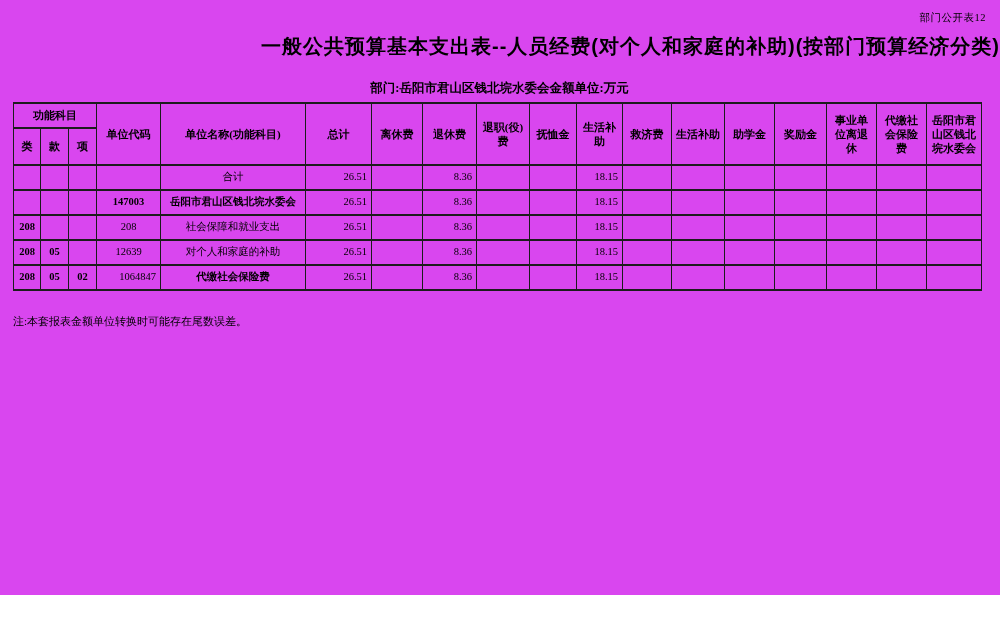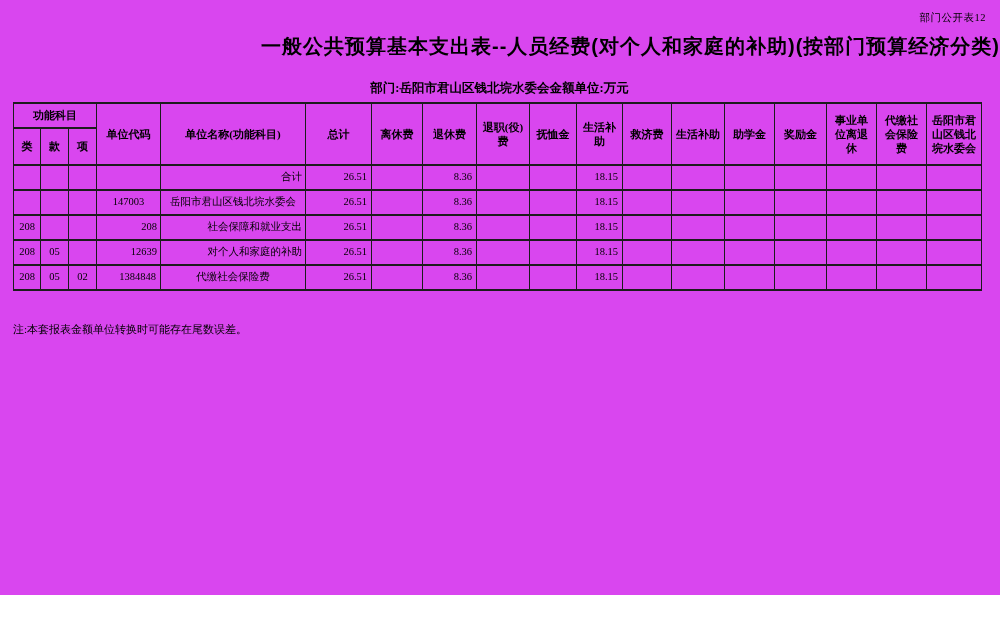--- a/index.html
+++ b/index.html
@@ -77,26 +77,26 @@
   }
   .budget-table thead tr.tier1 th { height: 25px; }
   .budget-table thead tr.tier2 th { height: 37px; }
   .budget-table td {
     font-size: 10.5px;
     height: 25px;
     line-height: 1.15;
     vertical-align: middle;
     white-space: nowrap;
   }
-  .al { text-align: right; }
-  .ac { text-align: center; }
+  .al { text-align: center; }
+  .ac { text-align: center; font-weight: bold; }
   .ar { text-align: right; padding-right: 4px !important; }
   .note {
     position: absolute;
-    top: 322px;
+    top: 314px;
     left: 13px;
     font-size: 11px;
   }
 </style>
 </head>
 <body>
 
 <div class="page">
 
   <div class="doc-label">部门公开表12</div>
@@ -232,21 +232,21 @@
           <td class="ar"></td>
           <td class="ar"></td>
           <td class="ar"></td>
           <td class="ar"></td>
           <td class="ar"></td>
         </tr>
         <tr>
           <td class="ac">208</td>
           <td class="ac">05</td>
           <td class="ac">02</td>
-          <td class="ar">1384848</td>
+          <td class="ar">1064847</td>
           <td class="ac">代缴社会保险费</td>
           <td class="ar">26.51</td>
           <td class="ar"></td>
           <td class="ar">8.36</td>
           <td class="ar"></td>
           <td class="ar"></td>
           <td class="ar">18.15</td>
           <td class="ar"></td>
           <td class="ar"></td>
           <td class="ar"></td>

